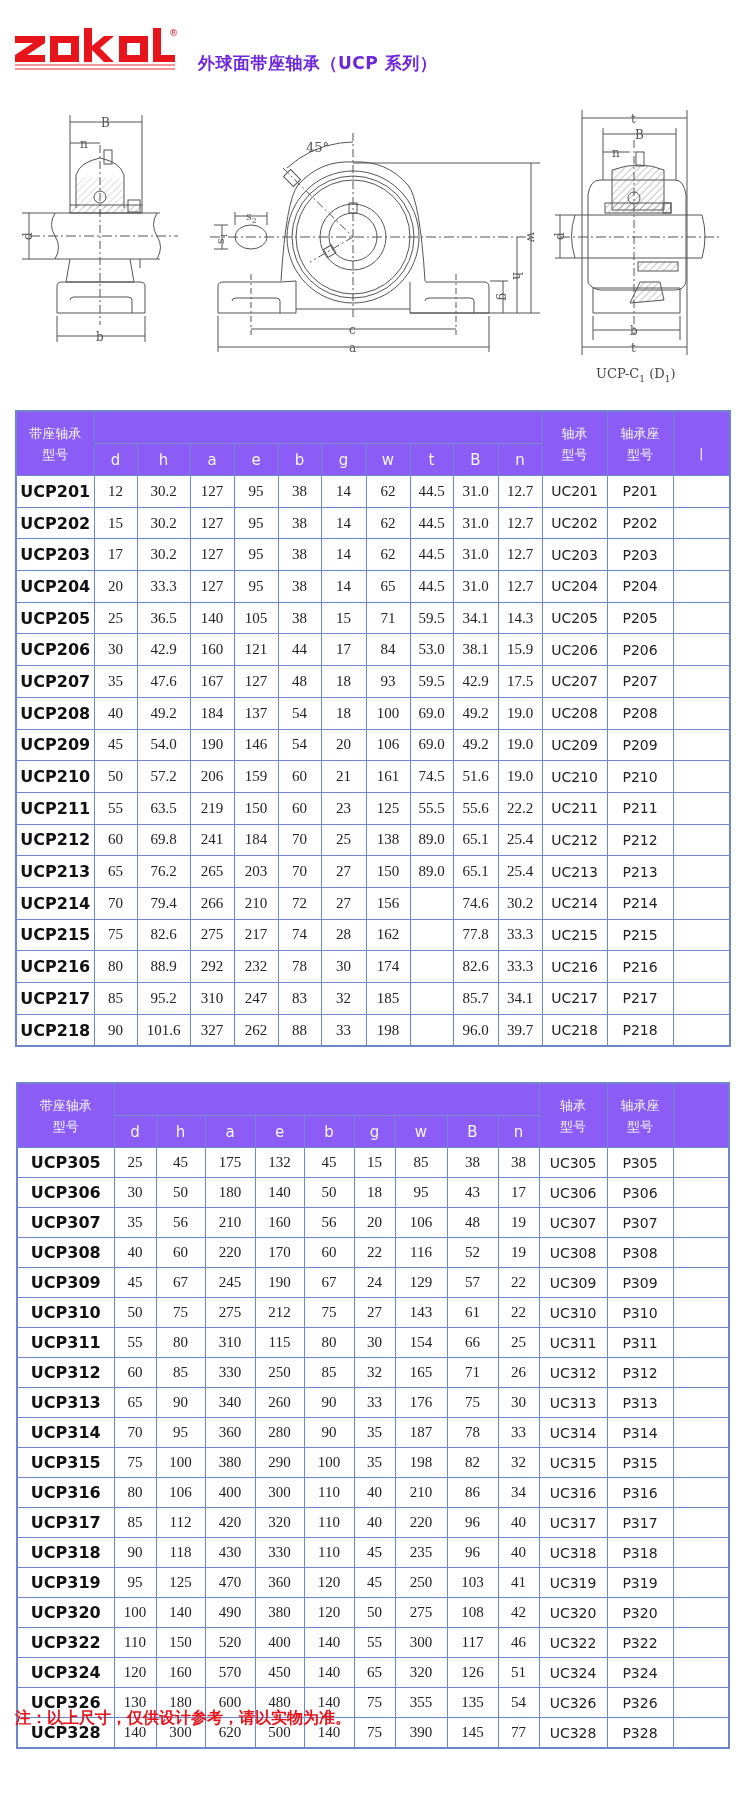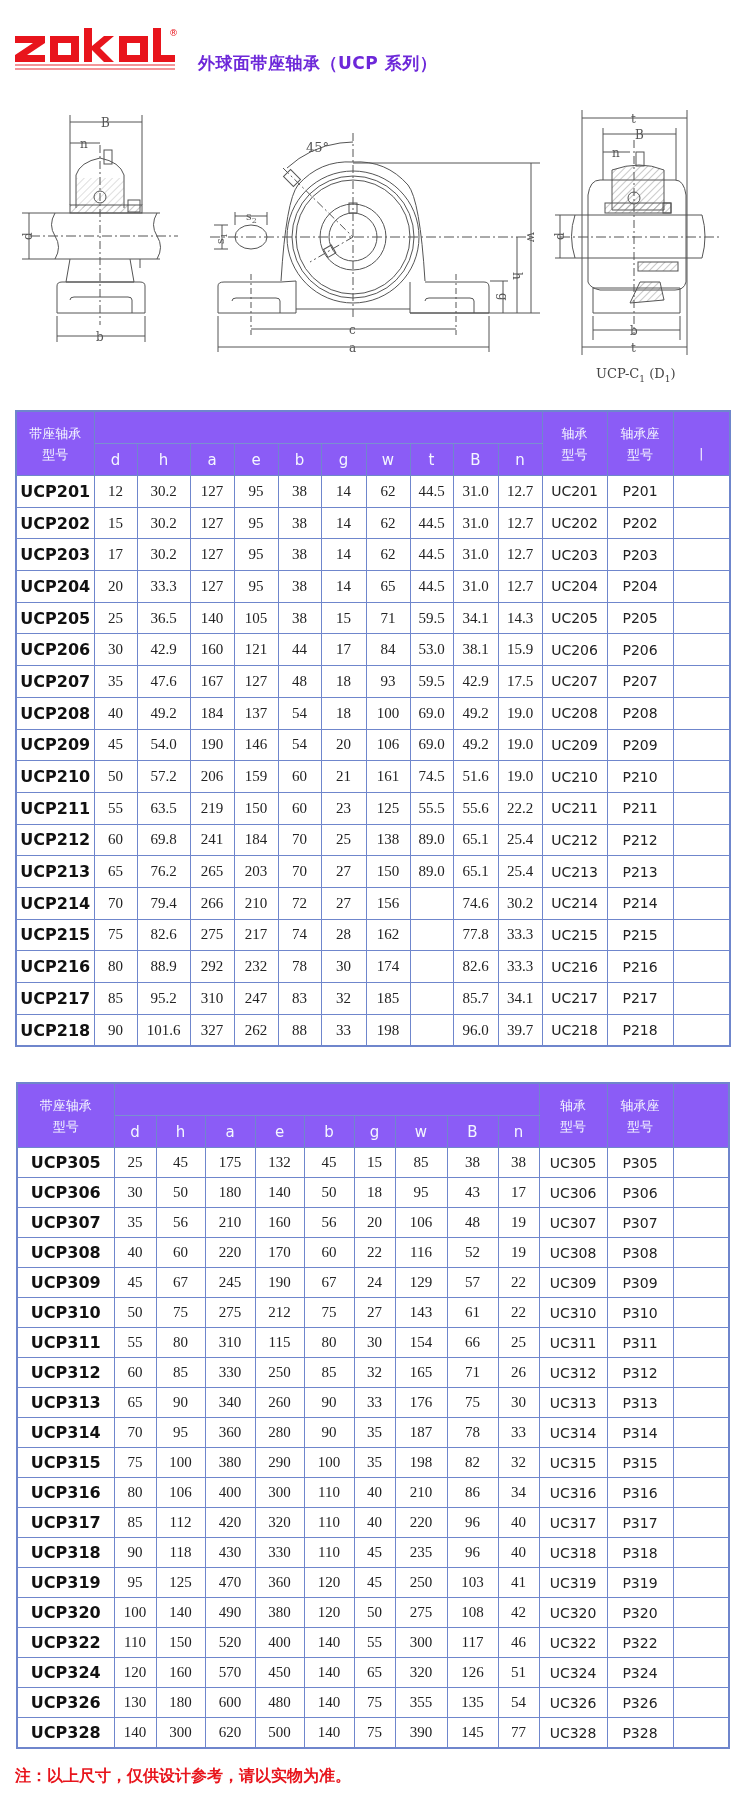--- a/index.html
+++ b/index.html
@@ -22,21 +22,21 @@
   table.spec tbody td.sans { font-family:"DejaVu Sans", sans-serif; font-size:14px; color:#222; }
   .t1 { left:15px; top:410px; width:715px; }
   .t2 { left:16px; top:1082px; width:713px; }
   .t1 thead tr.top th { height:31px; }
   .t1 thead tr.bot th { height:31px; }
   .t1 tbody td { height:30.7px; }
   .t2 thead tr.top th { height:31px; }
   .t2 thead tr.bot th { height:31px; }
   .t2 tbody td { height:29px; }
   .bar-cell { color:#f4f6ff; font-size:12px; }
-  .note { position:absolute; left:15px; top:1766px; font-family:"DejaVu Sans", sans-serif; font-weight:bold; font-size:16px; color:#e8141c; }
+  .note { position:absolute; left:15px; top:1708px; font-family:"DejaVu Sans", sans-serif; font-weight:bold; font-size:16px; color:#e8141c; }
 </style>
 </head>
 <body>
 
 <div class="logo">
   <svg width="170" height="45" viewBox="0 0 170 45">
     <g fill="#e8141c">
 
       <path d="M0 8 H30 V15 L12 27 H30 V34 H0 V27 L18 15 H0 Z"></path>
 

